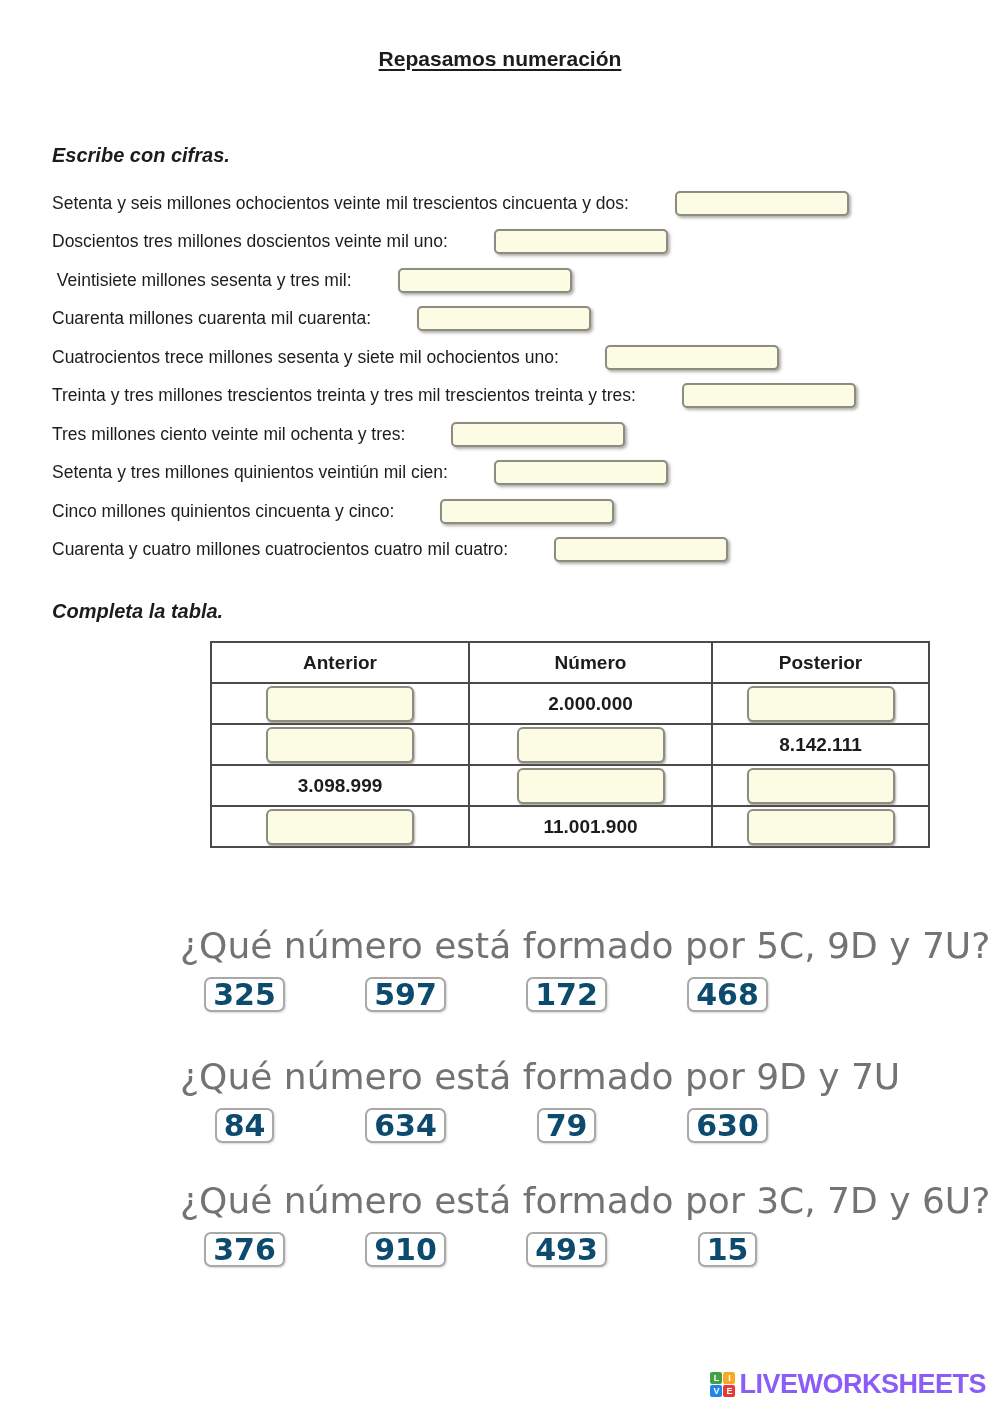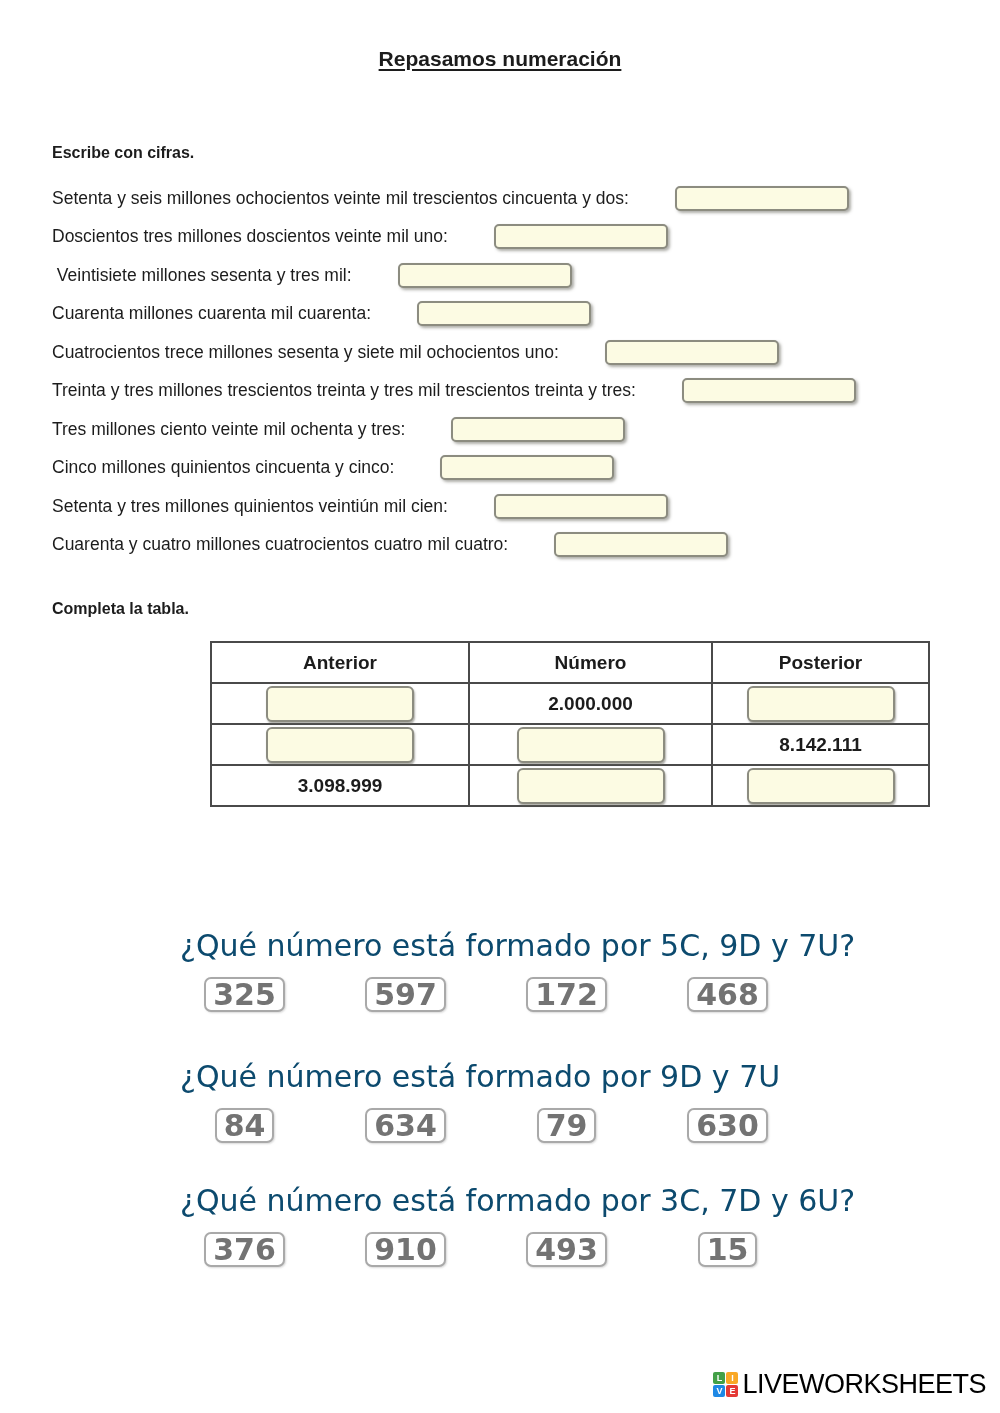--- a/index.html
+++ b/index.html
@@ -20,21 +20,21 @@
     position: absolute;
     top: 47px; left: 0; right: 0;
     text-align: center;
     font-size: 21px;
     font-weight: bold;
   }
   .title span { text-decoration: underline; text-underline-offset: 3px; }
 
   
   .sec1 { position: absolute; left: 52px; top: 144px; right: 30px; }
-  .sec-heading { font-size: 16px; font-weight: bold; }
+  .sec-heading { font-size: 20px; font-weight: bold; font-style: italic; }
   .sec1 .lines { margin-top: 17px; }
   .line { display: flex; align-items: center; height: 38.5px; font-size: 17.5px; gap: 40px; }
   .line .txt { white-space: pre; }
   .answer-box {
     background: #FCFBE3;
     border: 2px solid #8C8C80;
     border-radius: 5px;
     width: 174px; height: 25px;
     margin-left: 6px;
     box-shadow: 2px 2px 3px rgba(95,95,85,0.5);
@@ -60,57 +60,57 @@
     box-shadow: 1px 2px 2px rgba(95,95,85,0.5);
   }
 
   
   .question { position: absolute; left: 0; width: 1000px; }
   .q1 { top: 925px; }
   .q2 { top: 1056px; }
   .q3 { top: 1180px; }
   .q-text {
     margin-left: 180px;
-    font-size: 30px;
+    font-size: 36px;
     line-height: 42px;
     font-family: "DejaVu Sans", sans-serif;
-    color: #0c4a6e;
+    color: #737373;
   }
   .q-options { display: flex; margin-left: 164px; margin-top: 10px; }
   .slot { width: 161px; display: flex; justify-content: center; }
   .opt {
     min-width: 42px;
     padding: 0 7px;
     height: 35px;
     border: 2px solid #A9A9A9;
     border-radius: 7px;
     background: #ffffff;
     display: flex; align-items: center; justify-content: center;
     font-size: 30px;
     font-weight: bold;
-    color: #737373;
+    color: #0c4a6e;
     font-family: "DejaVu Sans", sans-serif;
     box-shadow: 1px 1px 2px rgba(160,160,160,0.4);
     cursor: pointer;
   }
 
   
   .logo { position: absolute; top: 1369px; right: 14px; display: flex; align-items: center; cursor: pointer; }
   .tiles { display: grid; grid-template-columns: 12px 12px; grid-auto-rows: 12px; gap: 1px; margin-right: 4px; }
   .tile {
     display: flex; align-items: center; justify-content: center;
     color: #fff; font-size: 9px; font-weight: bold; border-radius: 2px;
   }
   .tile-l { background: #43A047; }
   .tile-i { background: #F9A825; }
   .tile-v { background: #1E88E5; }
   .tile-e { background: #E53935; }
   .brand {
-    font-size: 27px; font-weight: 400;
-    color: #000000; letter-spacing: -0.5px;
+    font-size: 27px; font-weight: 700;
+    color: #8b5cf6; letter-spacing: -0.5px;
   }
 </style>
 </head>
 <body>
 
 <div class="page">
 
   <div class="title">
     <span>Repasamos numeración</span>
   </div>
@@ -140,25 +140,25 @@
       </div>
       <div class="line">
         <span class="txt">Treinta y tres millones trescientos treinta y tres mil trescientos treinta y tres:</span>
         <input class="answer-box" type="text" style="">
       </div>
       <div class="line">
         <span class="txt">Tres millones ciento veinte mil ochenta y tres:</span>
         <input class="answer-box" type="text" style="">
       </div>
       <div class="line">
+        <span class="txt">Setenta y tres millones quinientos veintiún mil cien:</span>
+        <input class="answer-box" type="text" style="">
+      </div>
+      <div class="line">
         <span class="txt">Cinco millones quinientos cincuenta y cinco:</span>
-        <input class="answer-box" type="text" style="">
-      </div>
-      <div class="line">
-        <span class="txt">Setenta y tres millones quinientos veintiún mil cien:</span>
         <input class="answer-box" type="text" style="">
       </div>
       <div class="line">
         <span class="txt">Cuarenta y cuatro millones cuatrocientos cuatro mil cuatro:</span>
         <input class="answer-box" type="text" style="">
       </div>
     </div>
   </div>
 
   <div class="sec-heading sec2-heading">Completa la tabla.</div>
@@ -179,20 +179,25 @@
           <td><input class="answer-box" type="text" style=""></td>
         </tr>
         <tr>
           <td><input class="answer-box" type="text" style=""></td>
           <td><input class="answer-box" type="text" style=""></td>
           <td><span>8.142.111</span></td>
         </tr>
         <tr>
           <td><span>3.098.999</span></td>
           <td><input class="answer-box" type="text" style=""></td>
+          <td><input class="answer-box" type="text" style=""></td>
+        </tr>
+        <tr>
+          <td><input class="answer-box" type="text" style=""></td>
+          <td><span>11.001.900</span></td>
           <td><input class="answer-box" type="text" style=""></td>
         </tr>
       </tbody>
     </table>
   </div>
 
   <div class="question q1">
     <div class="q-text">¿Qué número está formado por 5C, 9D y 7U?</div>
     <div class="q-options">
       <div class="slot">

